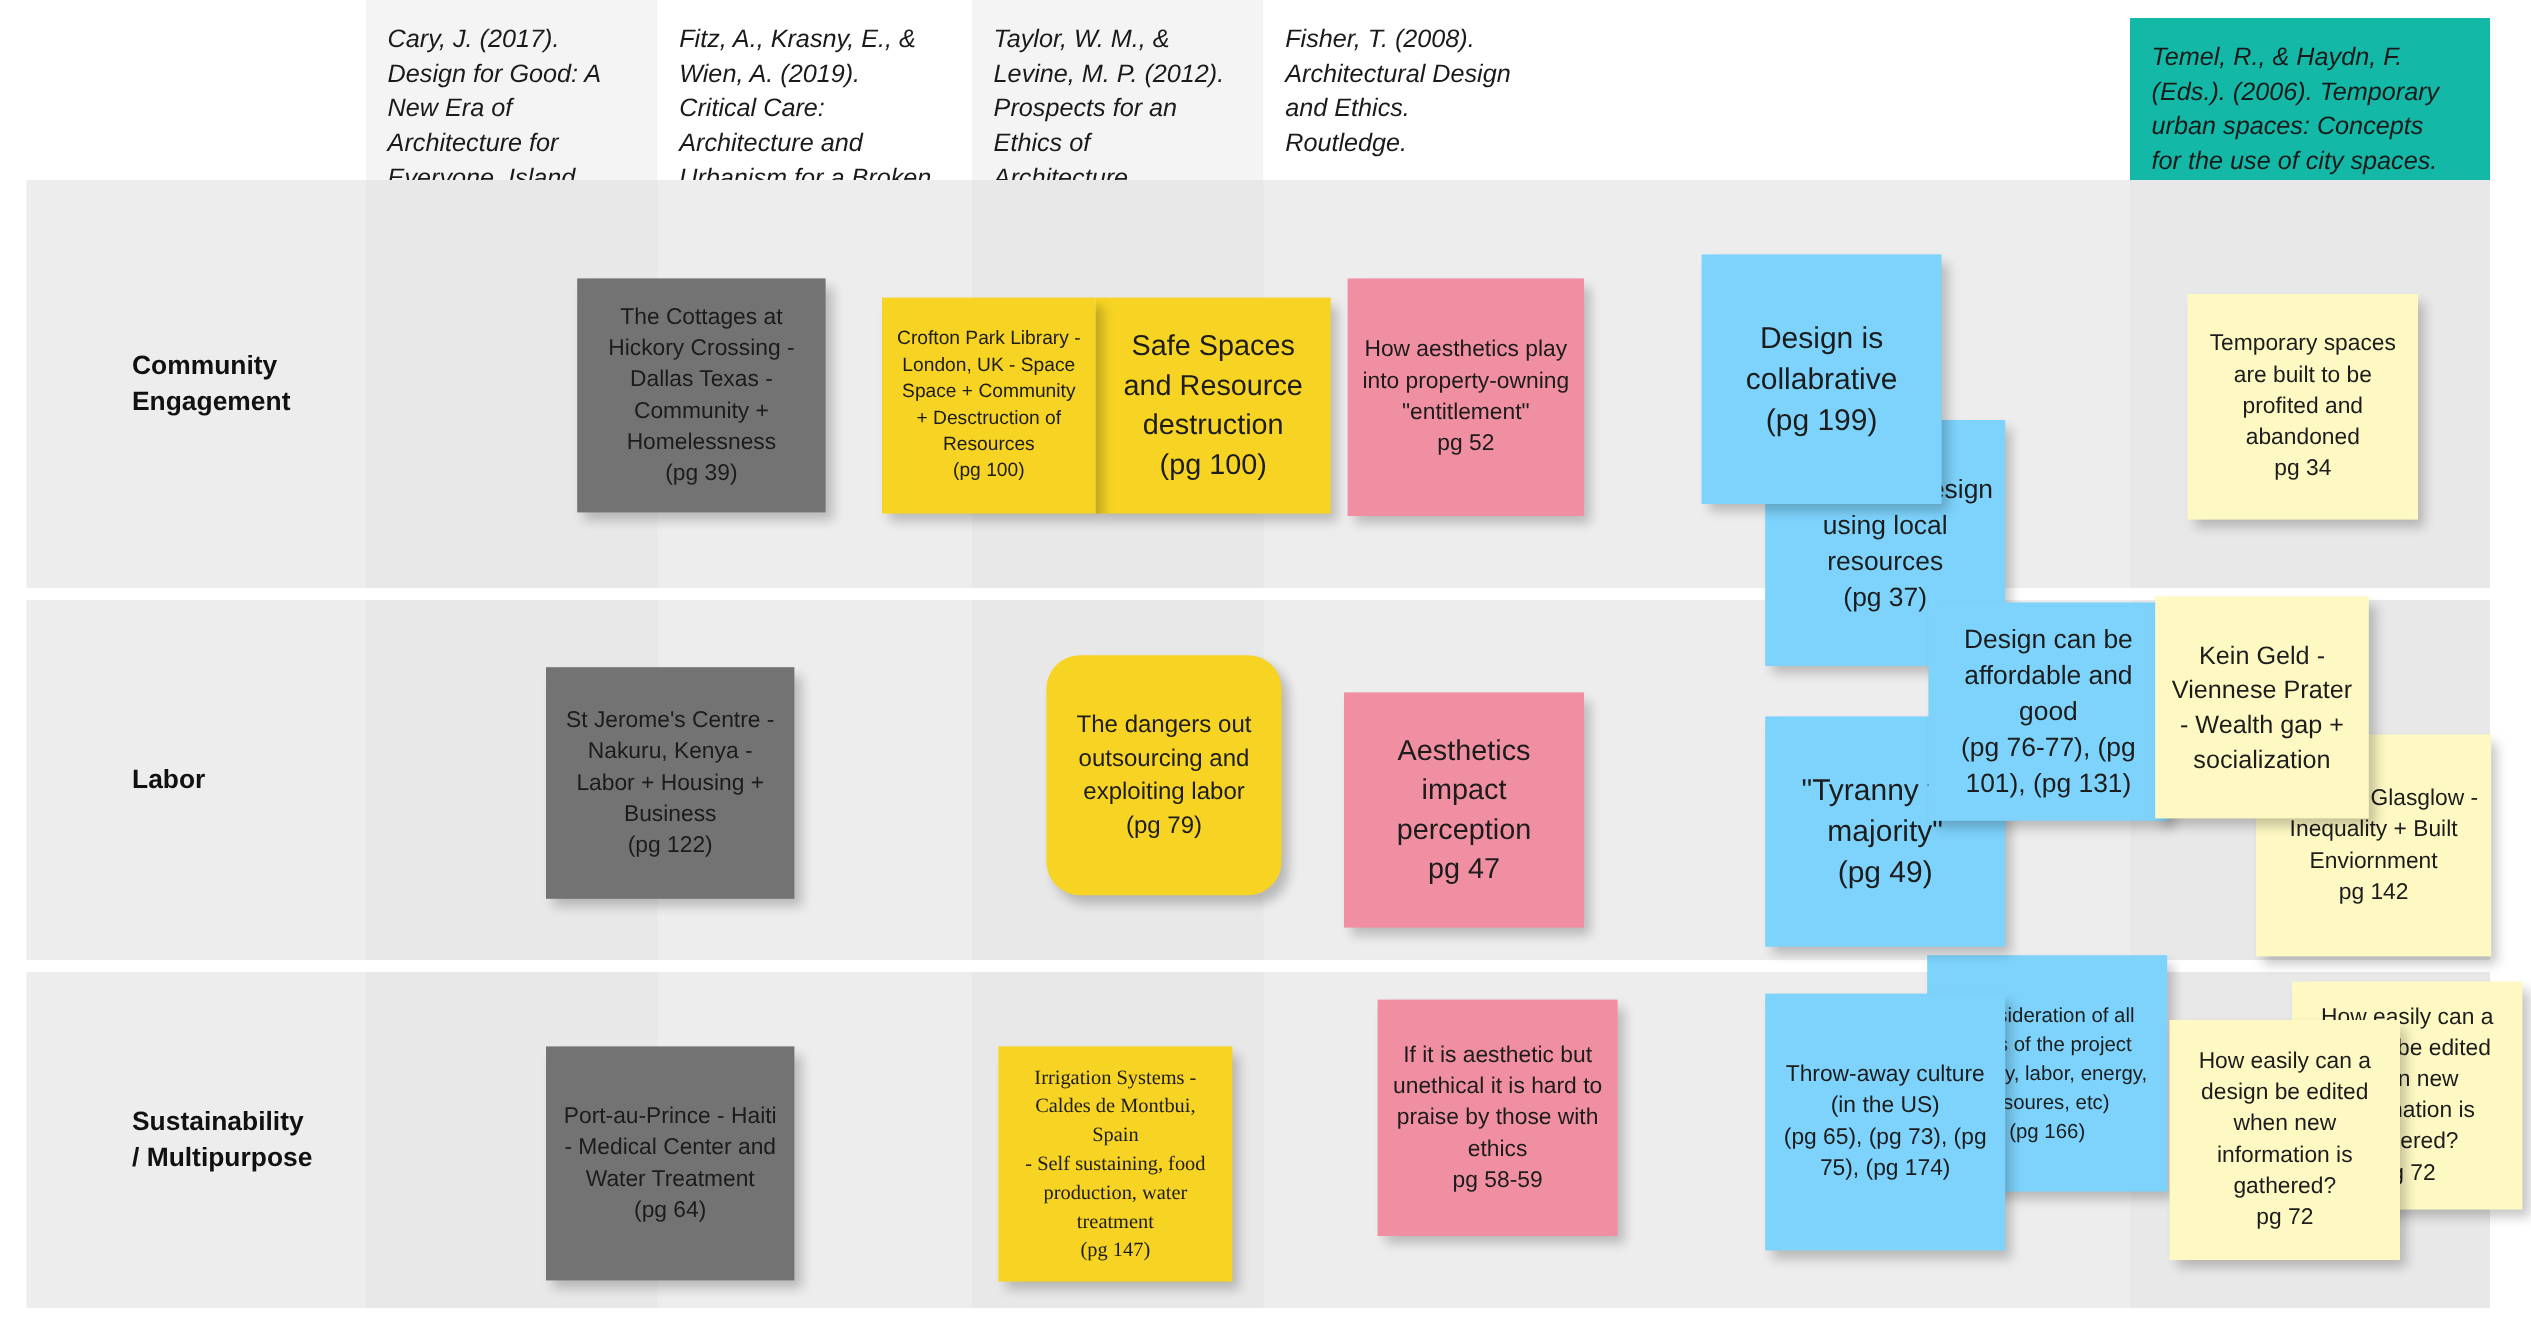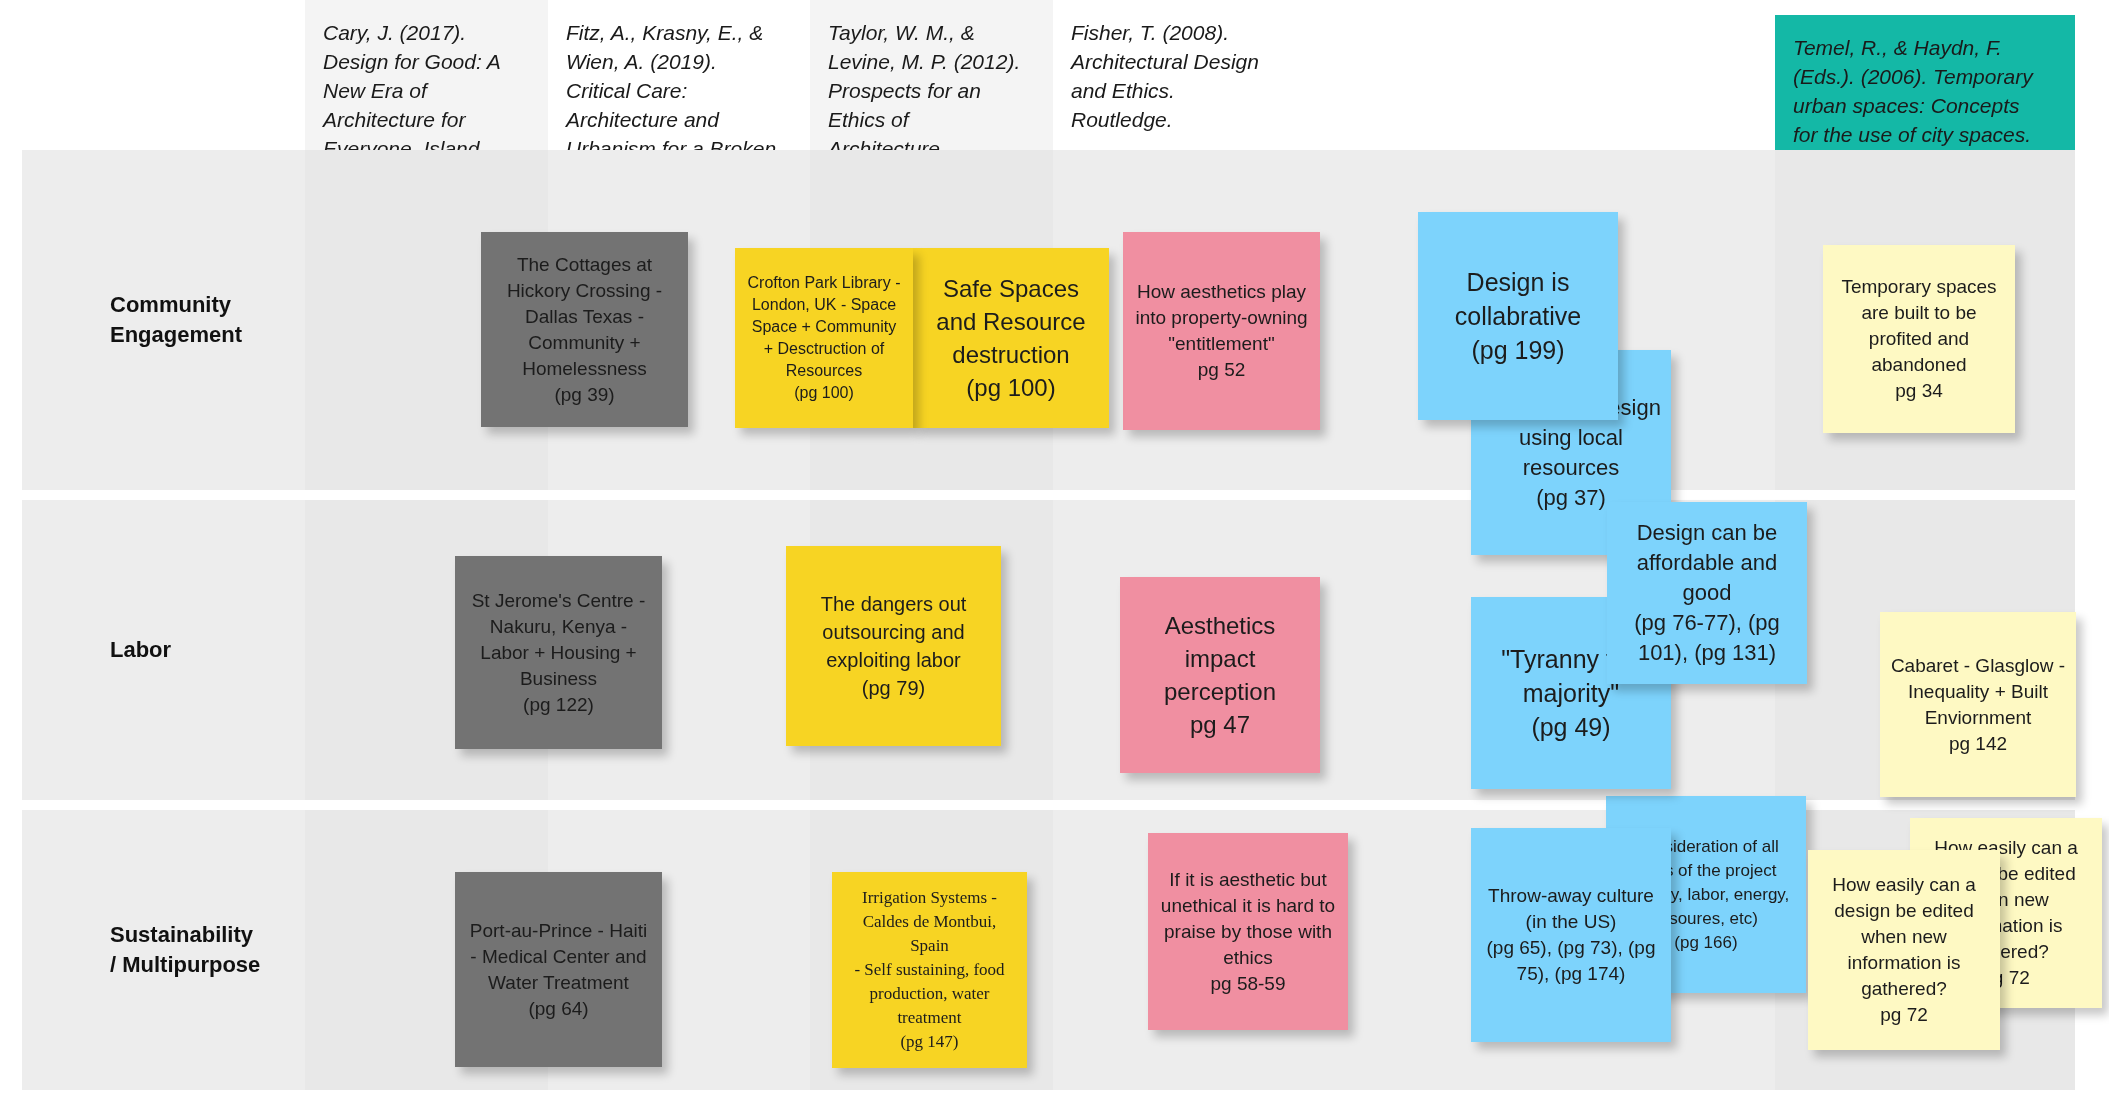--- a/index.html
+++ b/index.html
@@ -109,32 +109,33 @@
 
   <div class="note n-blue" style="left:1471px;top:350px;width:200px;height:205px;font-size:22px;line-height:30px;z-index:5;">Ethically in Design using local resources
 (pg 37)</div>
 
   <div class="note n-green" style="left:1823px;top:245px;width:192px;height:188px;font-size:19px;line-height:26px;">Temporary spaces are built to be profited and abandoned
 pg 34</div>
 
   <div class="note n-purple" style="left:455px;top:556px;width:207px;height:193px;font-size:19px;line-height:26px;">St Jerome's Centre - Nakuru, Kenya - Labor + Housing + Business
 (pg 122)</div>
 
-  <div class="note n-yellow" style="left:786px;top:546px;width:215px;height:200px;font-size:20px;line-height:28px;">The dangers out outsourcing and exploiting labor
+  <div class="note n-yellow" style="left:872px;top:546px;width:196px;height:200px;font-size:20px;line-height:28px;border-radius:28px;">The dangers out outsourcing and exploiting labor
 (pg 79)</div>
 
   <div class="note n-pink" style="left:1120px;top:577px;width:200px;height:196px;font-size:24px;line-height:33px;">Aesthetics impact perception
 pg 47</div>
 
   <div class="note n-blue" style="left:1471px;top:597px;width:200px;height:192px;font-size:25px;line-height:34px;z-index:4;">"Tyranny the majority"
 (pg 49)</div>
 
   <div class="note n-blue" style="left:1607px;top:502px;width:200px;height:182px;font-size:22px;line-height:30px;z-index:7;">Design can be affordable and good
 (pg 76-77), (pg 101), (pg 131)</div>
 
+  <div class="note n-green" style="left:1796px;top:497px;width:178px;height:185px;font-size:21px;line-height:29px;z-index:8;">Kein Geld - Viennese Prater - Wealth gap + socialization</div>
 
   <div class="note n-green" style="left:1880px;top:612px;width:196px;height:185px;font-size:19px;line-height:26px;z-index:6;">Cabaret - Glasglow - Inequality + Built Enviornment
 pg 142</div>
 
   <div class="note n-purple" style="left:455px;top:872px;width:207px;height:195px;font-size:19px;line-height:26px;">Port-au-Prince - Haiti - Medical Center and Water Treatment
 (pg 64)</div>
 
   <div class="note n-yellow" style="left:832px;top:872px;width:195px;height:196px;font-size:17px;line-height:24px;font-family:Liberation Serif, serif;">Irrigation Systems - Caldes de Montbui, Spain
 - Self sustaining, food production, water treatment
 (pg 147)</div>

